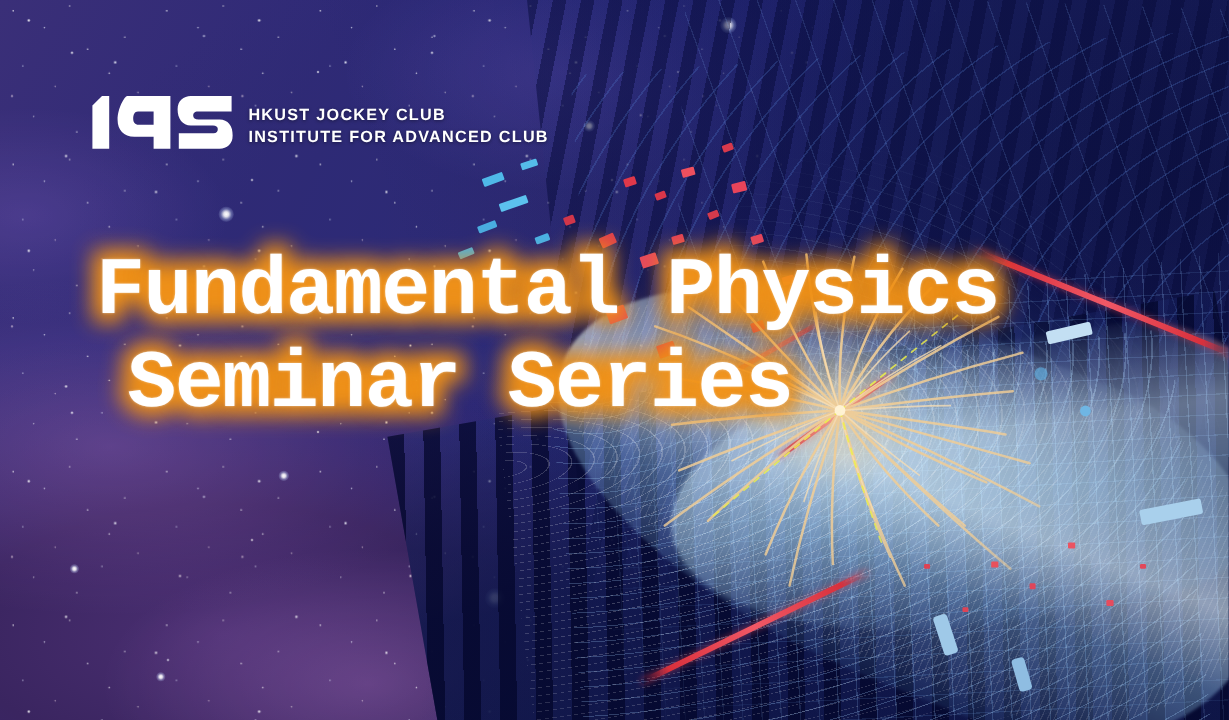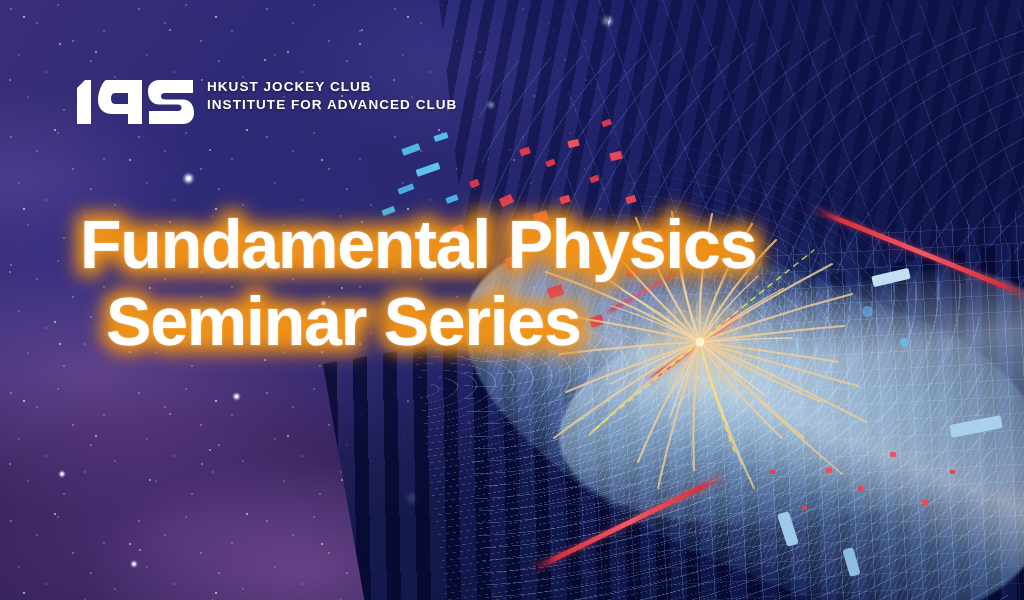--- a/index.html
+++ b/index.html
@@ -215,42 +215,42 @@
   .jet-core {
     position:absolute; left:700px; top:340px; width:130px; height:130px;
     transform:translate(-50%,-50%);
     background:radial-gradient(circle, rgba(255,226,170,0.55) 0%, rgba(250,205,130,0.28) 35%, rgba(240,185,110,0) 72%);
     filter:blur(5px);
   }
 
   
   .logo {
     position:absolute; left:76px; top:78px;
-    display:flex; align-items:flex-start; gap:13px;
+    display:flex; align-items:flex-end; gap:13px;
     z-index:20;
   }
   .logo-mark { width:118px; height:48px; display:block; }
   .logo-text {
     display:flex; flex-direction:column;
     color:#ffffff;
     font-family:"Liberation Sans", sans-serif;
     font-weight:bold;
     font-size:13.5px;
     letter-spacing:1.05px;
     line-height:1.32;
     padding-bottom:3px;
     text-shadow:0 1px 3px rgba(0,0,0,.45);
     white-space:nowrap;
   }
 
   
   .title-block {
     position:absolute; left:80px; top:206px;
     z-index:20;
-    font-family:Liberation Sans, sans-serif;
+    font-family:Liberation Mono, monospace;
     font-weight:bold;
     font-size:68px;
     line-height:1.13;
     letter-spacing:-1.2px;
     color:#ffffff;
   }
   .title-line { display:block; position:relative; white-space:nowrap; }
   .title-line.indent { padding-left:26px; }
 
   

